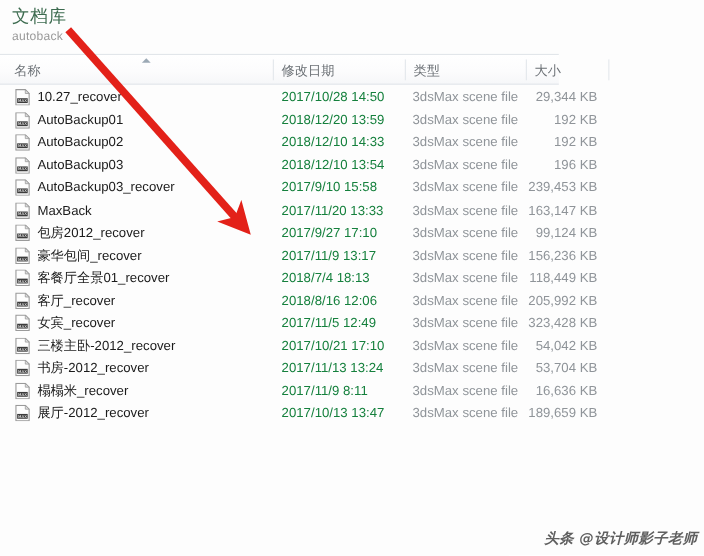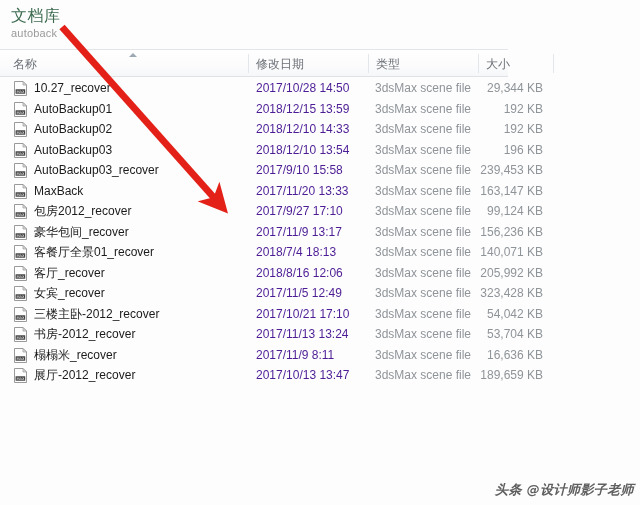--- a/index.html
+++ b/index.html
@@ -90,21 +90,21 @@
     font-size: 12px;
     line-height: 15px;
     white-space: nowrap;
   }
   .c-name {
     left: 34px;
     color: #1b1b1b;
   }
   .c-date {
     left: 256px;
-    color: #4c1d95;
+    color: #15803d;
   }
   .c-type {
     left: 375px;
     color: #8f9499;
   }
   .c-size {
     left: 455px;
     width: 88px;
     text-align: right;
     color: #8f9499;
@@ -176,21 +176,21 @@
         <div class="cell c-size">29,344 KB</div>
       </div>
       <div class="row">
         <svg class="max-icon" viewBox="0 0 15 15">
           <path d="M1.5,0.5 H10 L13.5,4 V14.5 H1.5 Z" fill="#fefefe" stroke="#9a9a9a" stroke-width="1"></path>
           <path d="M10,0.5 L13.5,4 H10 Z" fill="#dedede" stroke="#9a9a9a" stroke-width="0.7"></path>
           <rect x="2.6" y="8.3" width="9.6" height="4.4" fill="#3c3c3c"></rect>
           <text x="7.4" y="11.9" font-size="3.6" fill="#ffffff" text-anchor="middle" font-family="DejaVu Sans, sans-serif">MAX</text>
         </svg>
         <div class="cell c-name">AutoBackup01</div>
-        <div class="cell c-date">2018/12/15 13:59</div>
+        <div class="cell c-date">2018/12/20 13:59</div>
         <div class="cell c-type">3dsMax scene file</div>
         <div class="cell c-size">192 KB</div>
       </div>
       <div class="row">
         <svg class="max-icon" viewBox="0 0 15 15">
           <path d="M1.5,0.5 H10 L13.5,4 V14.5 H1.5 Z" fill="#fefefe" stroke="#9a9a9a" stroke-width="1"></path>
           <path d="M10,0.5 L13.5,4 H10 Z" fill="#dedede" stroke="#9a9a9a" stroke-width="0.7"></path>
           <rect x="2.6" y="8.3" width="9.6" height="4.4" fill="#3c3c3c"></rect>
           <text x="7.4" y="11.9" font-size="3.6" fill="#ffffff" text-anchor="middle" font-family="DejaVu Sans, sans-serif">MAX</text>
         </svg>
@@ -262,21 +262,21 @@
       <div class="row">
         <svg class="max-icon" viewBox="0 0 15 15">
           <path d="M1.5,0.5 H10 L13.5,4 V14.5 H1.5 Z" fill="#fefefe" stroke="#9a9a9a" stroke-width="1"></path>
           <path d="M10,0.5 L13.5,4 H10 Z" fill="#dedede" stroke="#9a9a9a" stroke-width="0.7"></path>
           <rect x="2.6" y="8.3" width="9.6" height="4.4" fill="#3c3c3c"></rect>
           <text x="7.4" y="11.9" font-size="3.6" fill="#ffffff" text-anchor="middle" font-family="DejaVu Sans, sans-serif">MAX</text>
         </svg>
         <div class="cell c-name">客餐厅全景01_recover</div>
         <div class="cell c-date">2018/7/4 18:13</div>
         <div class="cell c-type">3dsMax scene file</div>
-        <div class="cell c-size">140,071 KB</div>
+        <div class="cell c-size">118,449 KB</div>
       </div>
       <div class="row">
         <svg class="max-icon" viewBox="0 0 15 15">
           <path d="M1.5,0.5 H10 L13.5,4 V14.5 H1.5 Z" fill="#fefefe" stroke="#9a9a9a" stroke-width="1"></path>
           <path d="M10,0.5 L13.5,4 H10 Z" fill="#dedede" stroke="#9a9a9a" stroke-width="0.7"></path>
           <rect x="2.6" y="8.3" width="9.6" height="4.4" fill="#3c3c3c"></rect>
           <text x="7.4" y="11.9" font-size="3.6" fill="#ffffff" text-anchor="middle" font-family="DejaVu Sans, sans-serif">MAX</text>
         </svg>
         <div class="cell c-name">客厅_recover</div>
         <div class="cell c-date">2018/8/16 12:06</div>

